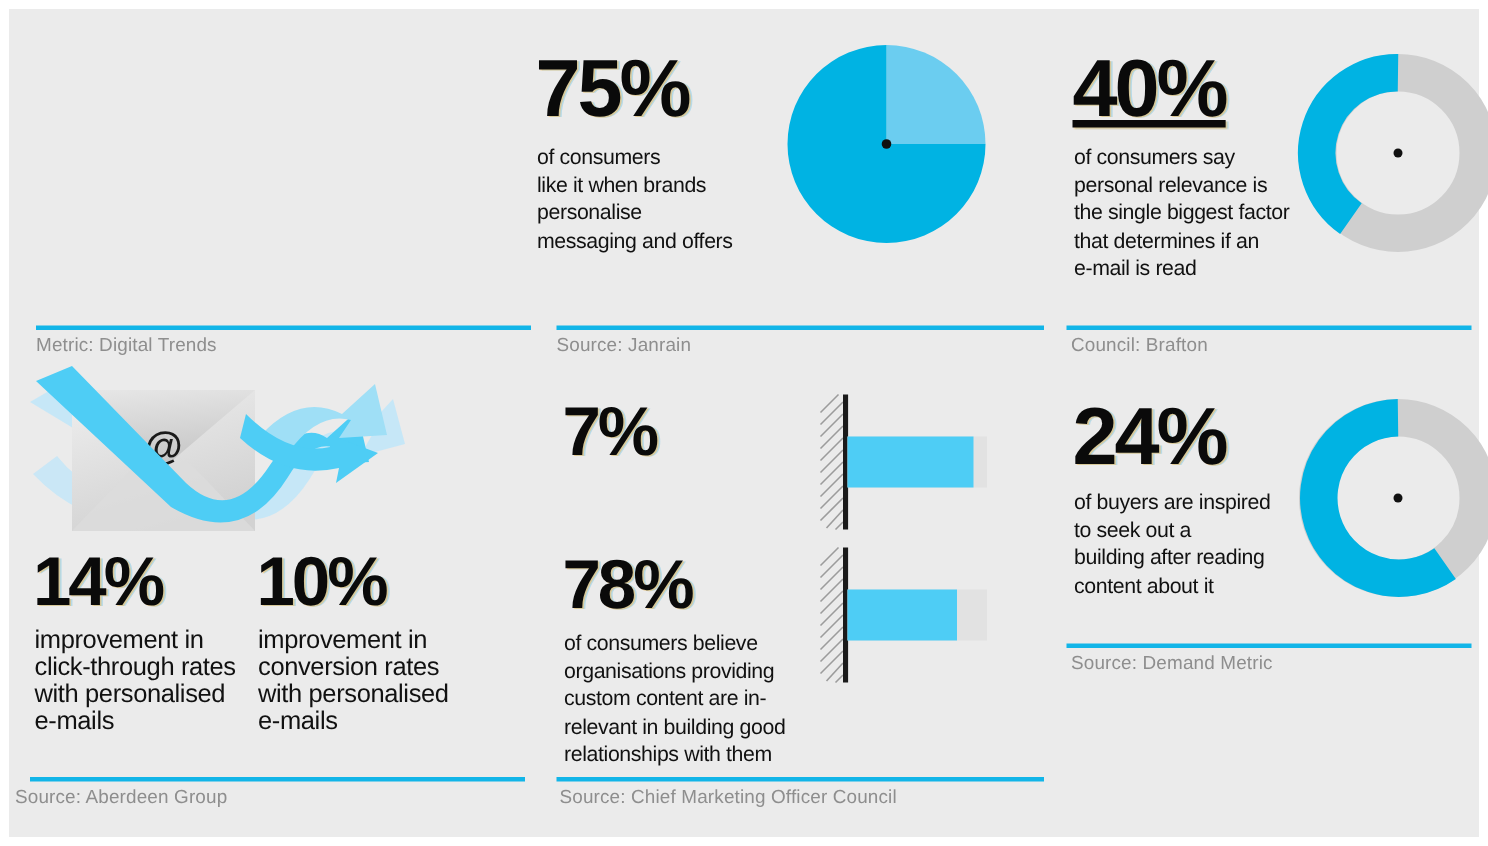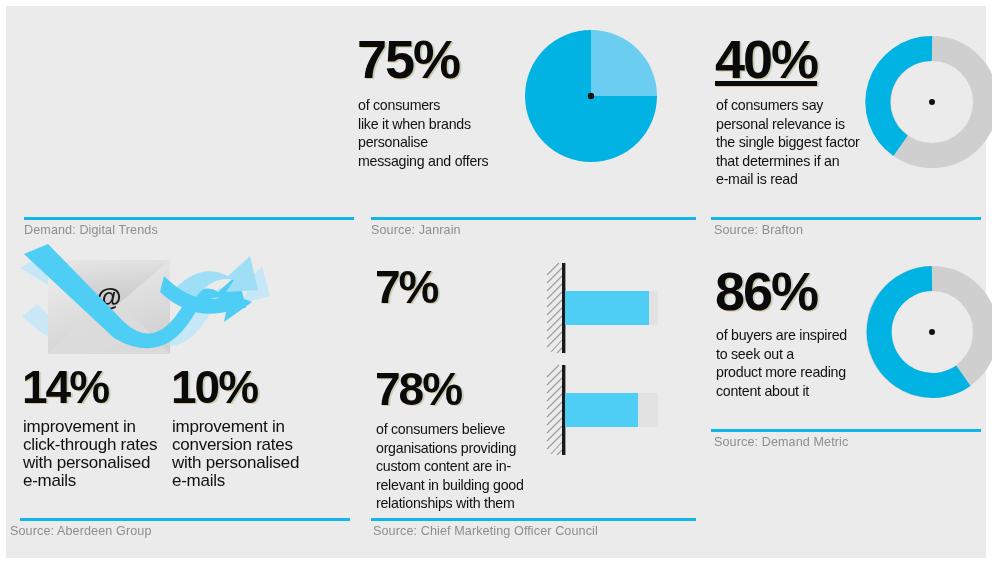--- a/index.html
+++ b/index.html
@@ -55,21 +55,21 @@
   svg { display: block; overflow: visible; }
 
   .pie-wrap, .donut-wrap, .bar-wrap, .env-wrap { position: absolute; }
 </style>
 </head>
 <body>
 
 <div id="canvas">
 
   <div class="rule" style="left:18px; top:211px; width:330px;"></div>
-  <div class="source" style="left:18px; top:217px;">Demand: Digital Trends</div>
+  <div class="source" style="left:18px; top:217px;">Metric: Digital Trends</div>
 
   <div class="panel" style="left:347px; top:18px; width:325px; height:200px;">
     <div class="bignum" style="position:absolute;left:4px;top:8px;">75%</div>
     <div class="blurb" style="position:absolute;left:5px;top:72px;width:185px;white-space:pre-line;">of consumers
 like it when brands
 personalise
 messaging and offers</div>
 
     <div class="pie-wrap" style="left:172px; top:2px;">
       <svg width="150" height="160" viewBox="0 0 150 160">
@@ -94,21 +94,21 @@
       <svg width="140" height="150" viewBox="0 0 140 150">
 
         <circle cx="66" cy="70" r="53.5" fill="none" stroke="#cfcfcf" stroke-width="25"></circle>
 
         <path d="M 66 16.5 A 53.5 53.5 0 0 0 34.6 113.8" fill="none" stroke="#00b3e3" stroke-width="25"></path>
         <circle cx="66" cy="70" r="3" fill="#101010"></circle>
       </svg>
     </div>
   </div>
   <div class="rule" style="left:705px; top:211px; width:270px;"></div>
-  <div class="source" style="left:708px; top:217px;">Source:  Brafton</div>
+  <div class="source" style="left:708px; top:217px;">Council:  Brafton</div>
 
   <div class="env-wrap" style="left:8px; top:240px; width:300px; height:120px;">
     <svg width="300" height="120" viewBox="0 0 300 120">
       <defs>
         <linearGradient id="envGrad" x1="0" y1="0" x2="0.4" y2="1">
           <stop offset="0%" stop-color="#efefef"></stop>
           <stop offset="100%" stop-color="#d2d2d2"></stop>
         </linearGradient>
         <linearGradient id="flapGrad" x1="0" y1="0" x2="0.2" y2="1">
           <stop offset="0%" stop-color="#e7e7e7"></stop>
@@ -207,24 +207,24 @@
         <rect x="22" y="30" width="93" height="34" fill="#e2e2e2"></rect>
         <rect x="22" y="30" width="73" height="34" fill="#4ecdf5"></rect>
       </svg>
     </div>
   </div>
 
   <div class="rule" style="left:365px; top:512px; width:325px;"></div>
   <div class="source" style="left:367px; top:518px;">Source: Chief Marketing Officer Council</div>
 
   <div class="panel" style="left:705px; top:258px; width:270px; height:160px;">
-    <div class="bignum" style="position:absolute;left:4px;top:0px;">86%</div>
+    <div class="bignum" style="position:absolute;left:4px;top:0px;">24%</div>
     <div class="blurb" style="position:absolute;left:5px;top:62px;width:180px;white-space:pre-line;">of buyers are inspired
 to seek out a
-product more reading
+building after reading
 content about it</div>
 
     <div class="donut-wrap" style="left:155px; top:0px;">
       <svg width="140" height="150" viewBox="0 0 140 150">
         <circle cx="66" cy="68" r="53.5" fill="none" stroke="#cfcfcf" stroke-width="25"></circle>
         <path d="M 66 14.5 A 53.5 53.5 0 1 0 97.4 111.8" fill="none" stroke="#00b3e3" stroke-width="25"></path>
         <circle cx="66" cy="68" r="3" fill="#101010"></circle>
       </svg>
     </div>
   </div>

